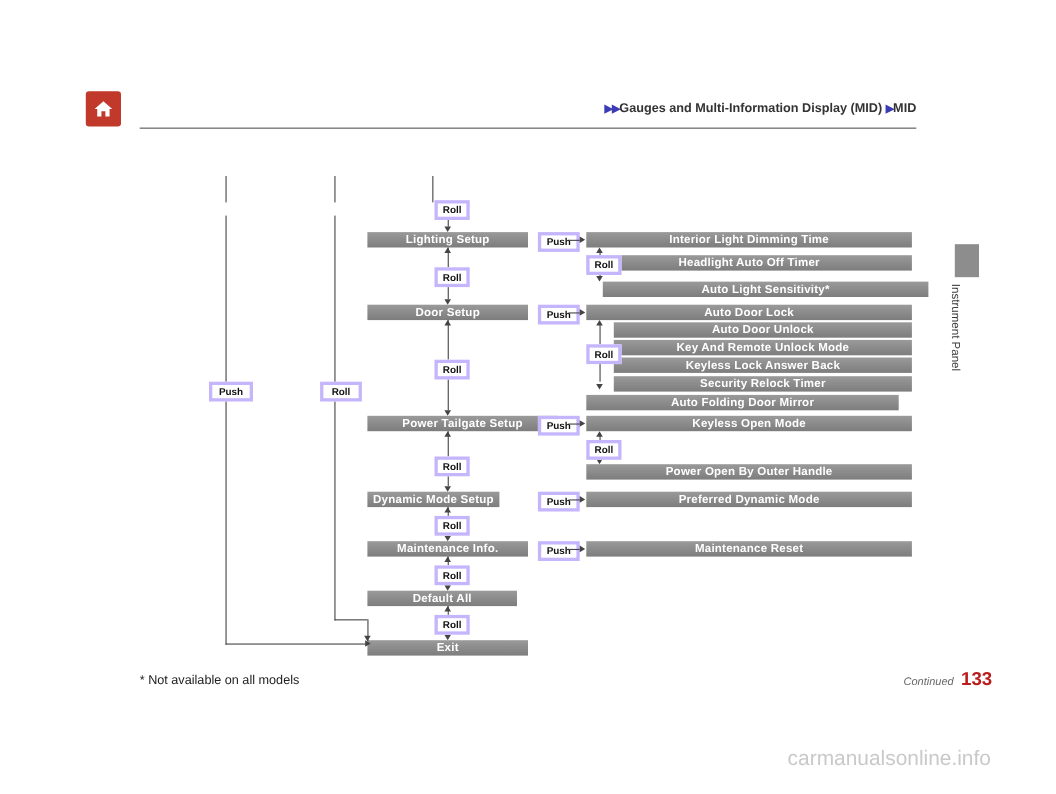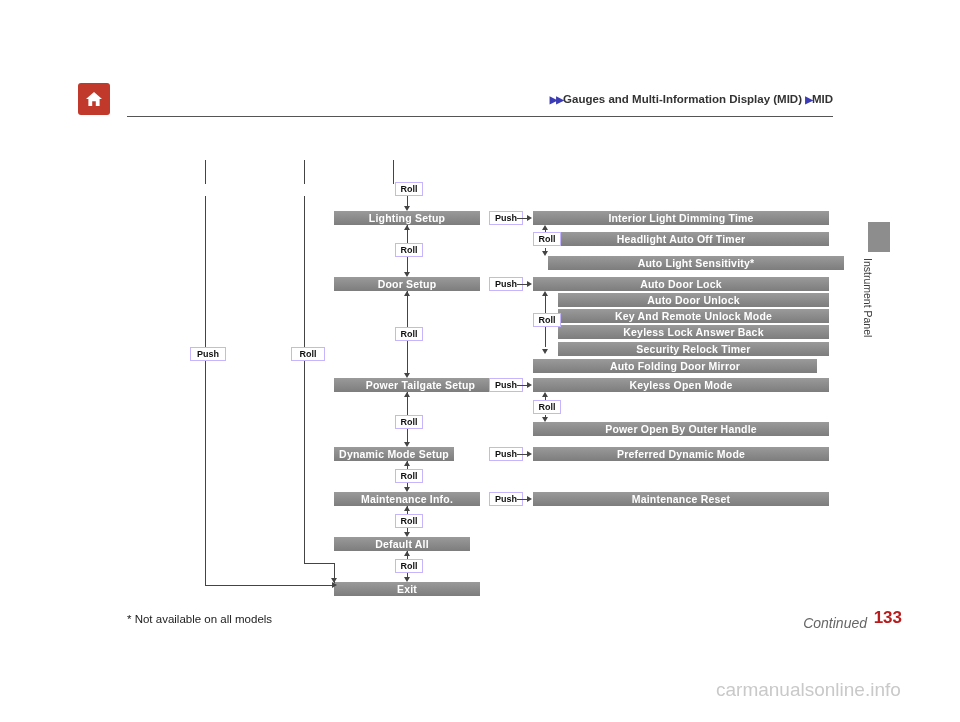--- a/index.html
+++ b/index.html
@@ -34,38 +34,38 @@
     position:absolute;left:862px;top:258px;
     font-size:10.5px;color:#3a3a3a;
     writing-mode:vertical-rl;
     white-space:nowrap;
   }
   
   .footnote{
     position:absolute;left:127px;top:613px;font-size:11.5px;color:#222;
   }
   .continued{
-    position:absolute;right:93px;top:615px;font-size:14px;font-style:italic;color:#666;
+    position:absolute;right:93px;top:615px;font-size:10px;font-style:italic;color:#666;
   }
   .pageno{
     position:absolute;right:58px;top:608px;font-size:17px;font-weight:bold;color:#b91c1c;
   }
   .watermark{
     position:absolute;left:716px;top:679px;font-size:19px;color:#c9c9c9;letter-spacing:0px;
   }
   
   .bar{
     position:absolute;height:14px;
     background:linear-gradient(#9a9a9a,#7d7d7d);
     color:#fff;font-size:10.5px;font-weight:bold;
     display:flex;align-items:center;justify-content:center;
     letter-spacing:.2px;
   }
   .tag{
-    position:absolute;background:#fff;border:1px solid #c4b5fd;
+    position:absolute;background:#fff;border:3px solid #c4b5fd;
     font-size:9px;font-weight:bold;color:#111;
     padding:0 2px;height:12px;line-height:12px;
     text-align:center;
   }
   .vline{position:absolute;width:1px;background:#444;}
   .hline{position:absolute;height:1px;background:#444;}
   .arrow-d,.arrow-u,.arrow-r{position:absolute;width:0;height:0;}
   .arrow-d{border-left:3.5px solid transparent;border-right:3.5px solid transparent;border-top:5px solid #444;}
   .arrow-u{border-left:3.5px solid transparent;border-right:3.5px solid transparent;border-bottom:5px solid #444;}
   .arrow-r{border-top:3.5px solid transparent;border-bottom:3.5px solid transparent;border-left:5px solid #444;}

